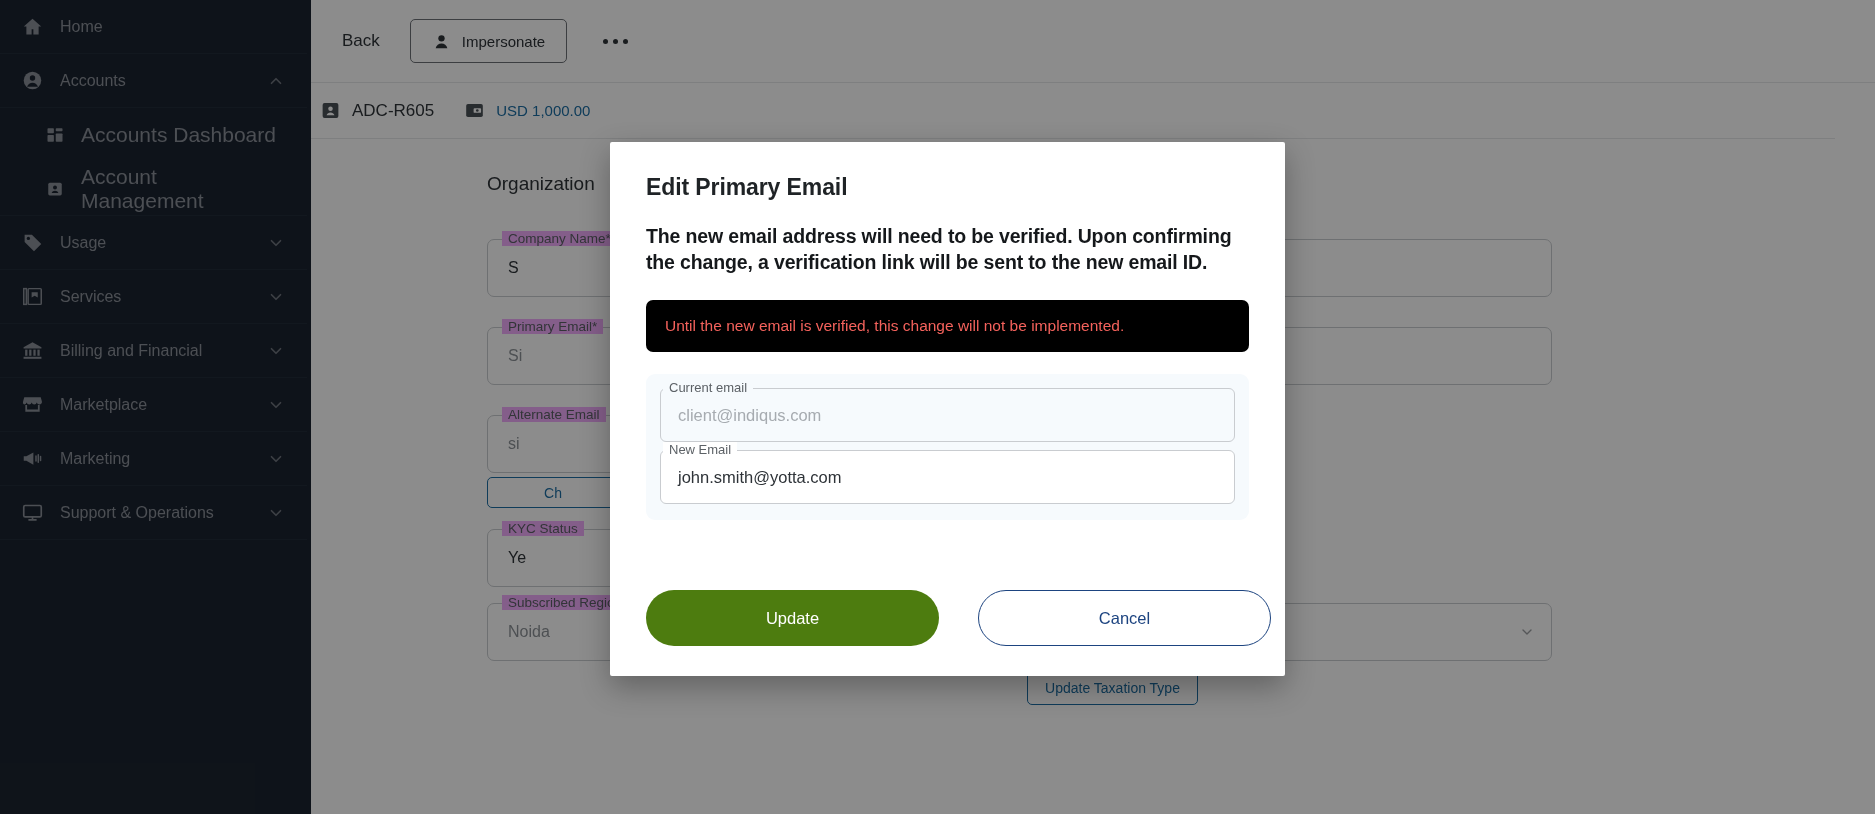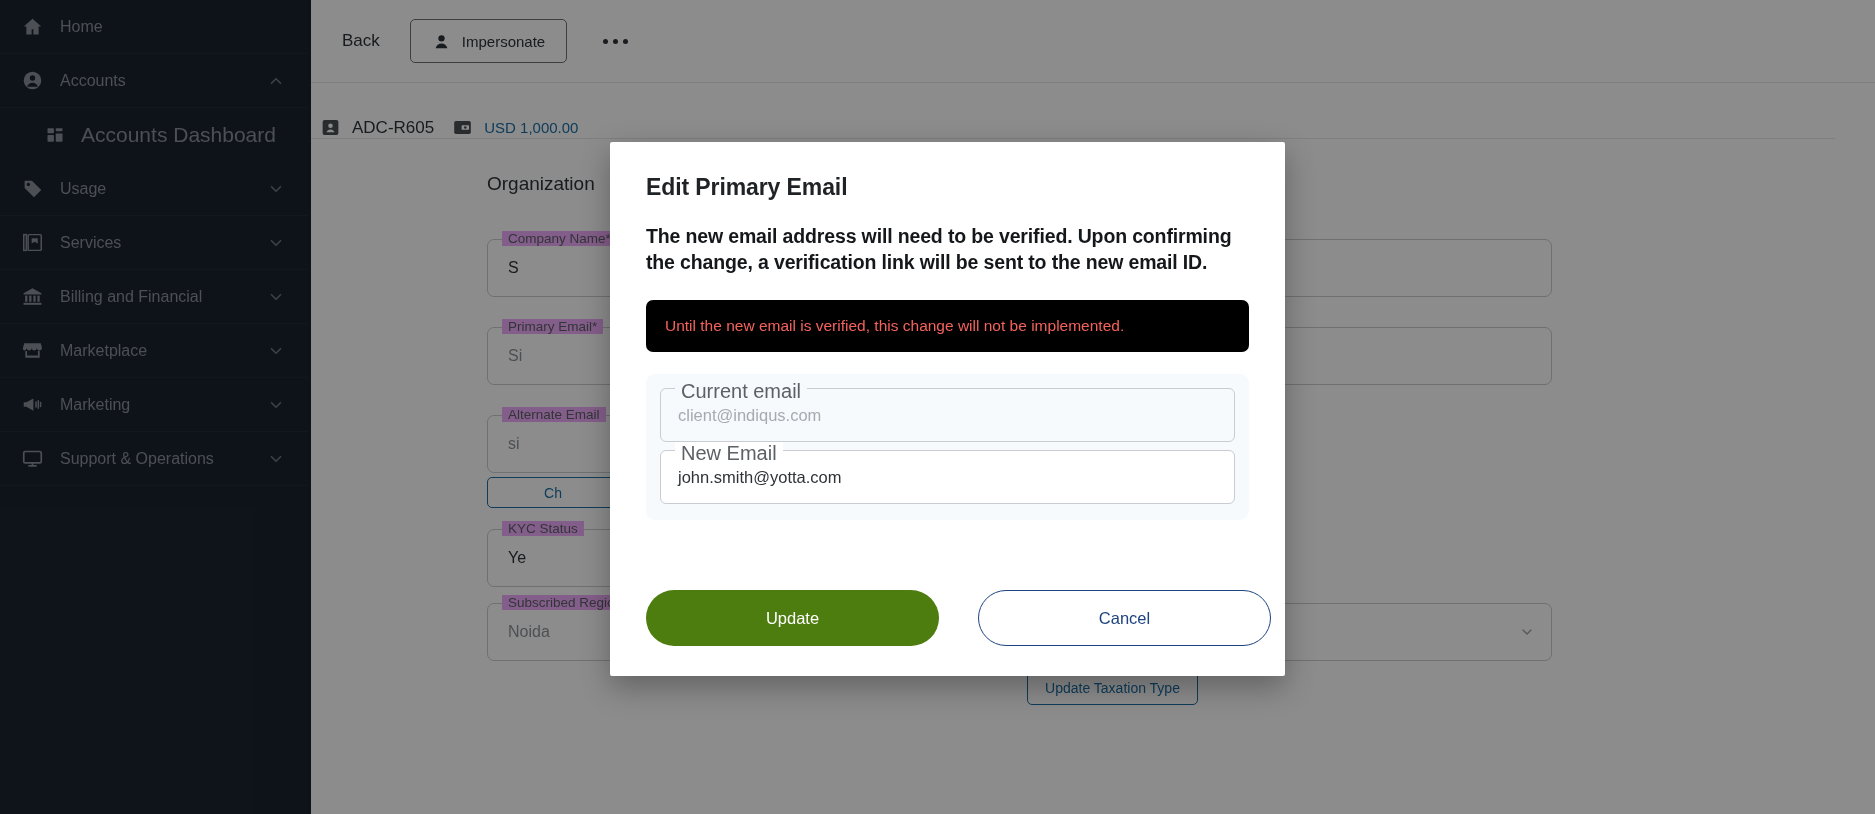--- a/index.html
+++ b/index.html
@@ -82,21 +82,21 @@
     border: 1px solid #6e7277; border-radius: 5px;
     font-size: 15px; color: #2e3338; cursor: pointer;
     background: #fff;
   }
   .kebab { margin-left: 26px; display: flex; gap: 5px; cursor: pointer; padding: 10px; }
   .kebab i { width: 5px; height: 5px; border-radius: 50%; background: #2e3338; display:block; }
 
   .acctbar {
     position: absolute; left: 0; top: 83px;
     width: 1524px; height: 56px;
-    display: flex; align-items: flex-end; padding-left: 9px; 
+    display: flex; align-items: center; padding-left: 9px; gap: 12px;
     border-bottom: 1px solid #e6e8ea;
     background: #fff;
   }
   .acct-id { display: flex; align-items: center; gap: 11px; font-size: 17px; color: #2e3338; }
   .acct-bal { display: flex; align-items: center; gap: 11px; font-size: 15px; color: #1c6ea4; margin-left: 18px; cursor:pointer; }
 
   .form-area { position: absolute; left: 113px; top: 139px; width: 1451px; height: 675px; background:#fff; }
   .section-title { position: absolute; left: 63px; top: 34px; font-size: 19px; color: #2e3338; font-weight: 400;}
 
   .ffield {
@@ -161,22 +161,22 @@
   .mfield {
     position: relative;
     height: 54px;
     border: 1px solid #c9ccd0;
     border-radius: 6px;
   }
   .mfield.readonly { background: #f6fafd; }
   .mfield.editable { background: #ffffff; }
   .mfield + .mfield { margin-top: 8px; }
   .mfield .mlab {
-    position: absolute; top: -9px; left: 14px;
-    padding: 0 6px; font-size: 20px; color: #5c6166;
+    position: absolute; top: -9px; left: 2px;
+    padding: 0 6px; font-size: 13px; color: #5c6166;
     white-space: nowrap;
   }
   .mfield.readonly .mlab { background: #f6fafd; }
   .mfield.editable .mlab { background: #ffffff; }
   .mfield .mval {
     position: absolute; left: 17px; top: 50%; transform: translateY(-50%);
     font-size: 16.5px; color: #2e3338;
   }
   .mfield .mval.ph { color: #a6abb0; }
 
@@ -236,20 +236,30 @@
         <svg width="18" height="18" viewBox="0 0 24 24" fill="#8b9099">
             <rect x="2" y="3" width="8.5" height="6.5" rx="1"></rect>
             <rect x="13" y="3" width="9" height="4" rx="1"></rect>
             <rect x="2" y="12" width="8.5" height="9" rx="1"></rect>
             <rect x="13" y="10" width="9" height="11" rx="1"></rect>
           </svg>
       </span>
       <span class="lbl">Accounts Dashboard</span>
     </div>
 
+    <div class="nav-sub nav-group-end">
+      <span class="ico">
+        <svg width="18" height="18" viewBox="0 0 24 24" fill="#8b9099">
+            <rect x="3" y="3.5" width="18" height="17" rx="2.2"></rect>
+            <circle cx="12" cy="10" r="2.6" fill="#1b2430"></circle>
+            <path d="M7.5 17.3c.8-2 2.4-3 4.5-3s3.7 1 4.5 3z" fill="#1b2430"></path>
+          </svg>
+      </span>
+      <span class="lbl">Account Management</span>
+    </div>
 
     <div class="nav-item">
       <span class="ico">
         <svg width="21" height="21" viewBox="0 0 24 24" fill="#8b9099">
             <path d="M2 3h9.3L22 13.7 13.7 22 3 11.3V3z"></path>
             <circle cx="7.3" cy="7.3" r="1.9" fill="#1b2430"></circle>
           </svg>
       </span>
       <span class="lbl">Usage</span>
       <span class="chev">

